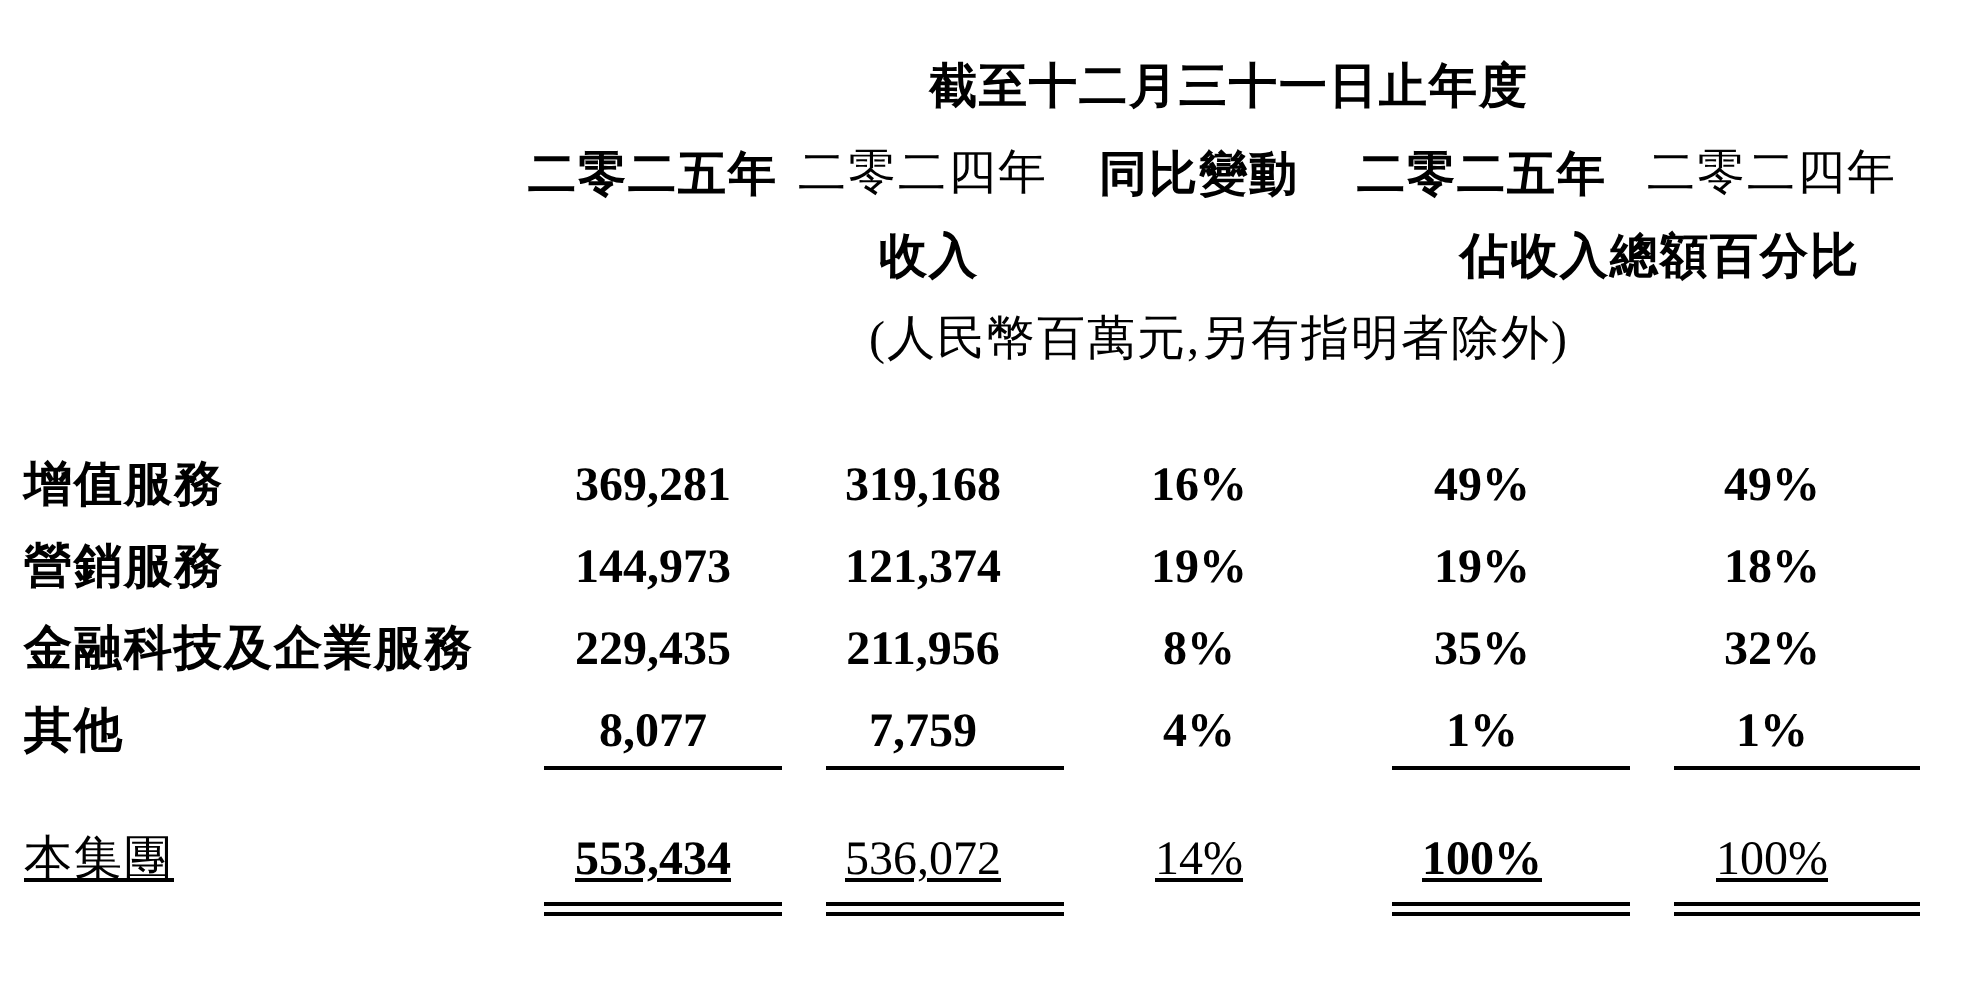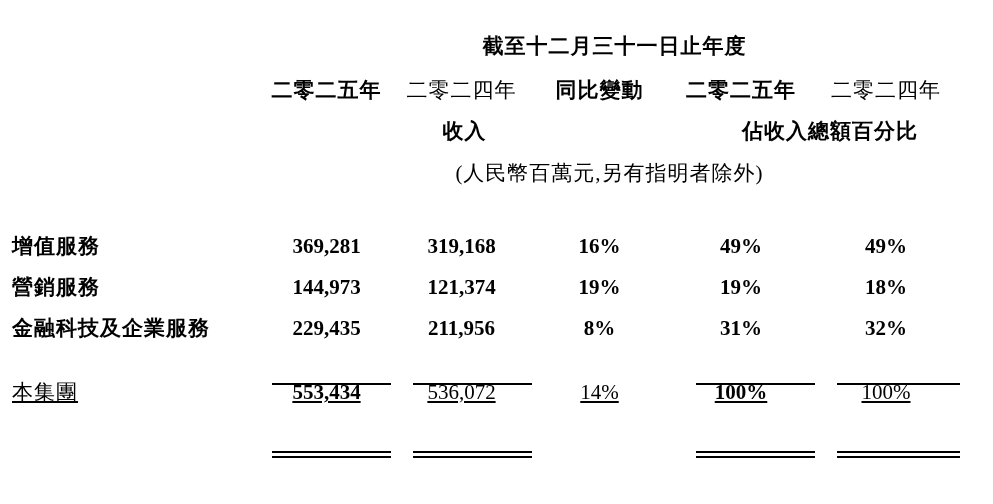--- a/index.html
+++ b/index.html
@@ -15,21 +15,21 @@
   table.fin {
     border-collapse: collapse;
     table-layout: fixed;
     margin-left: 12px;
     margin-top: 12px;
     width: 945px;
   }
   td {
     vertical-align: bottom;
     padding: 0;
-    font-size: 21px;
+    font-size: 24px;
     line-height: 1.15;
     white-space: nowrap;
     overflow: visible;
   }
   
   tr.r-title  { height: 48px; }
   tr.r-cols   { height: 45px; }
   tr.r-group  { height: 42px; }
   tr.r-note   { height: 42px; }
   tr.r-sp1    { height: 34px; }
@@ -128,24 +128,32 @@
       <td class="num">19%</td>
       <td class="num b">19%</td>
       <td class="num">18%</td>
     </tr>
 
     <tr class="r-data">
       <td class="cjk">金融科技及企業服務</td>
       <td class="num b">229,435</td>
       <td class="num">211,956</td>
       <td class="num">8%</td>
-      <td class="num b">31%</td>
+      <td class="num b">35%</td>
       <td class="num">32%</td>
     </tr>
 
+    <tr class="r-data">
+      <td class="cjk">其他</td>
+      <td class="num b">8,077</td>
+      <td class="num">7,759</td>
+      <td class="num">4%</td>
+      <td class="num b">1%</td>
+      <td class="num">1%</td>
+    </tr>
 
     <tr class="r-sp2">
           <td colspan="6"></td>
         </tr>
 
     <tr class="r-total">
       <td class="cjk">本集團</td>
       <td class="num b">553,434</td>
       <td class="num">536,072</td>
       <td class="num">14%</td>

